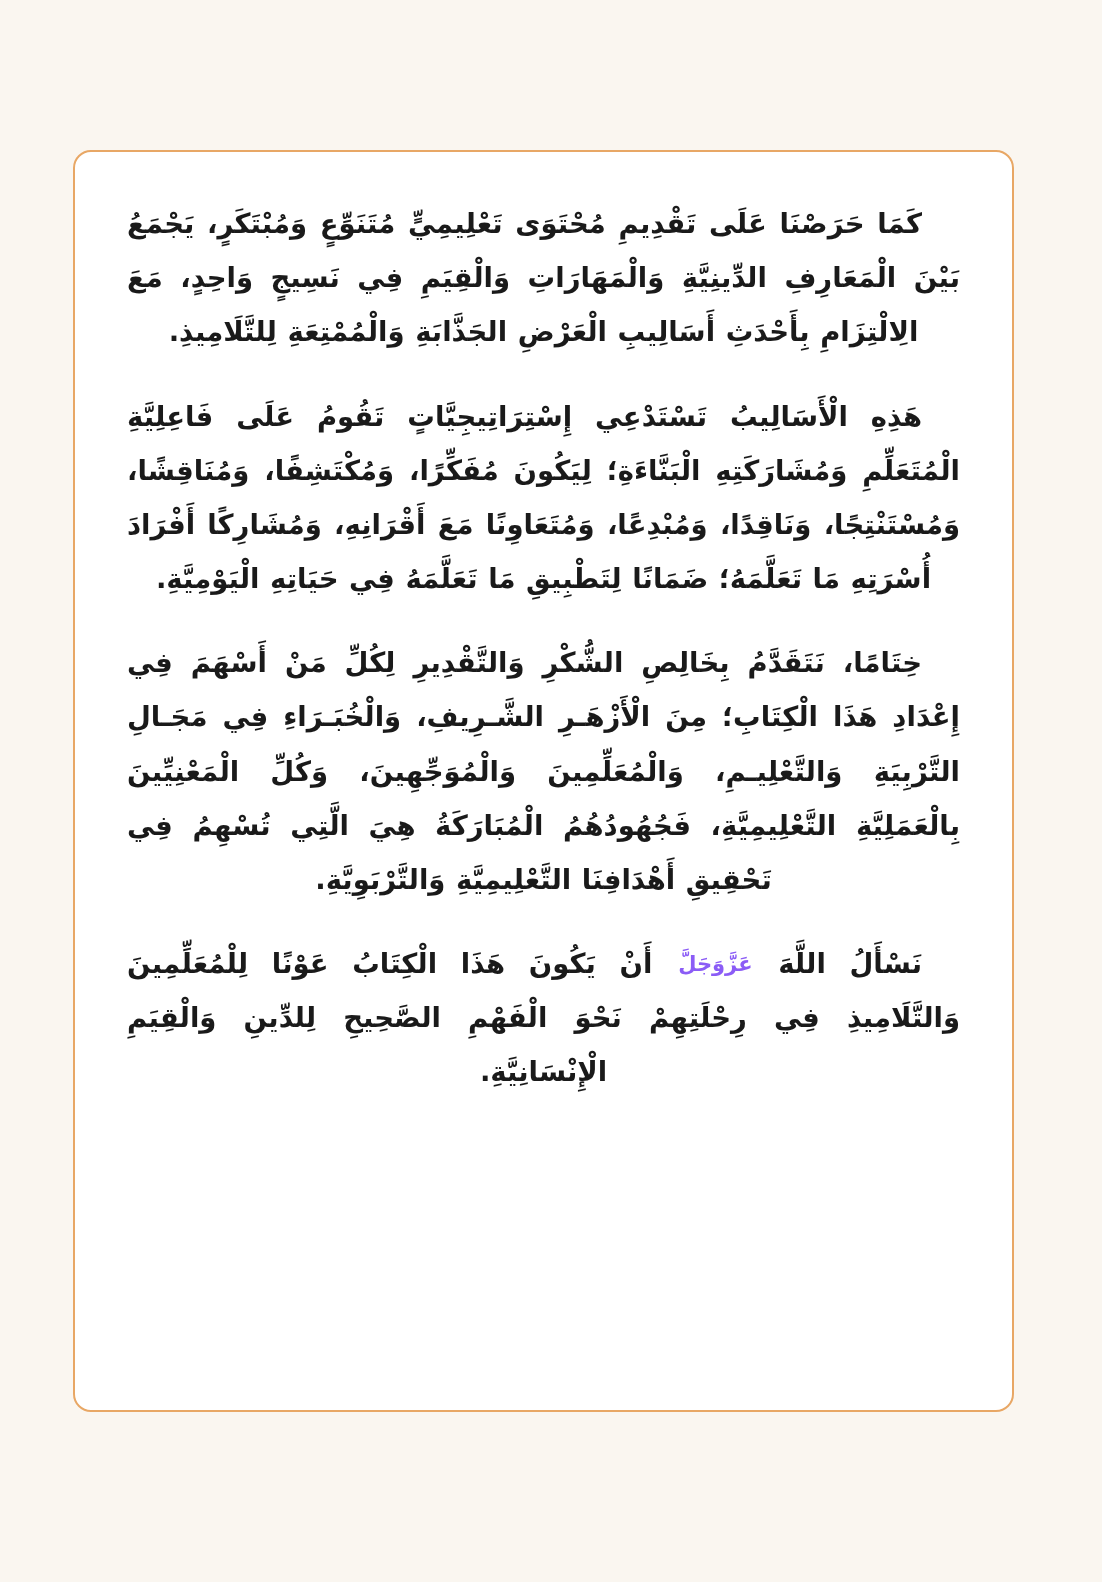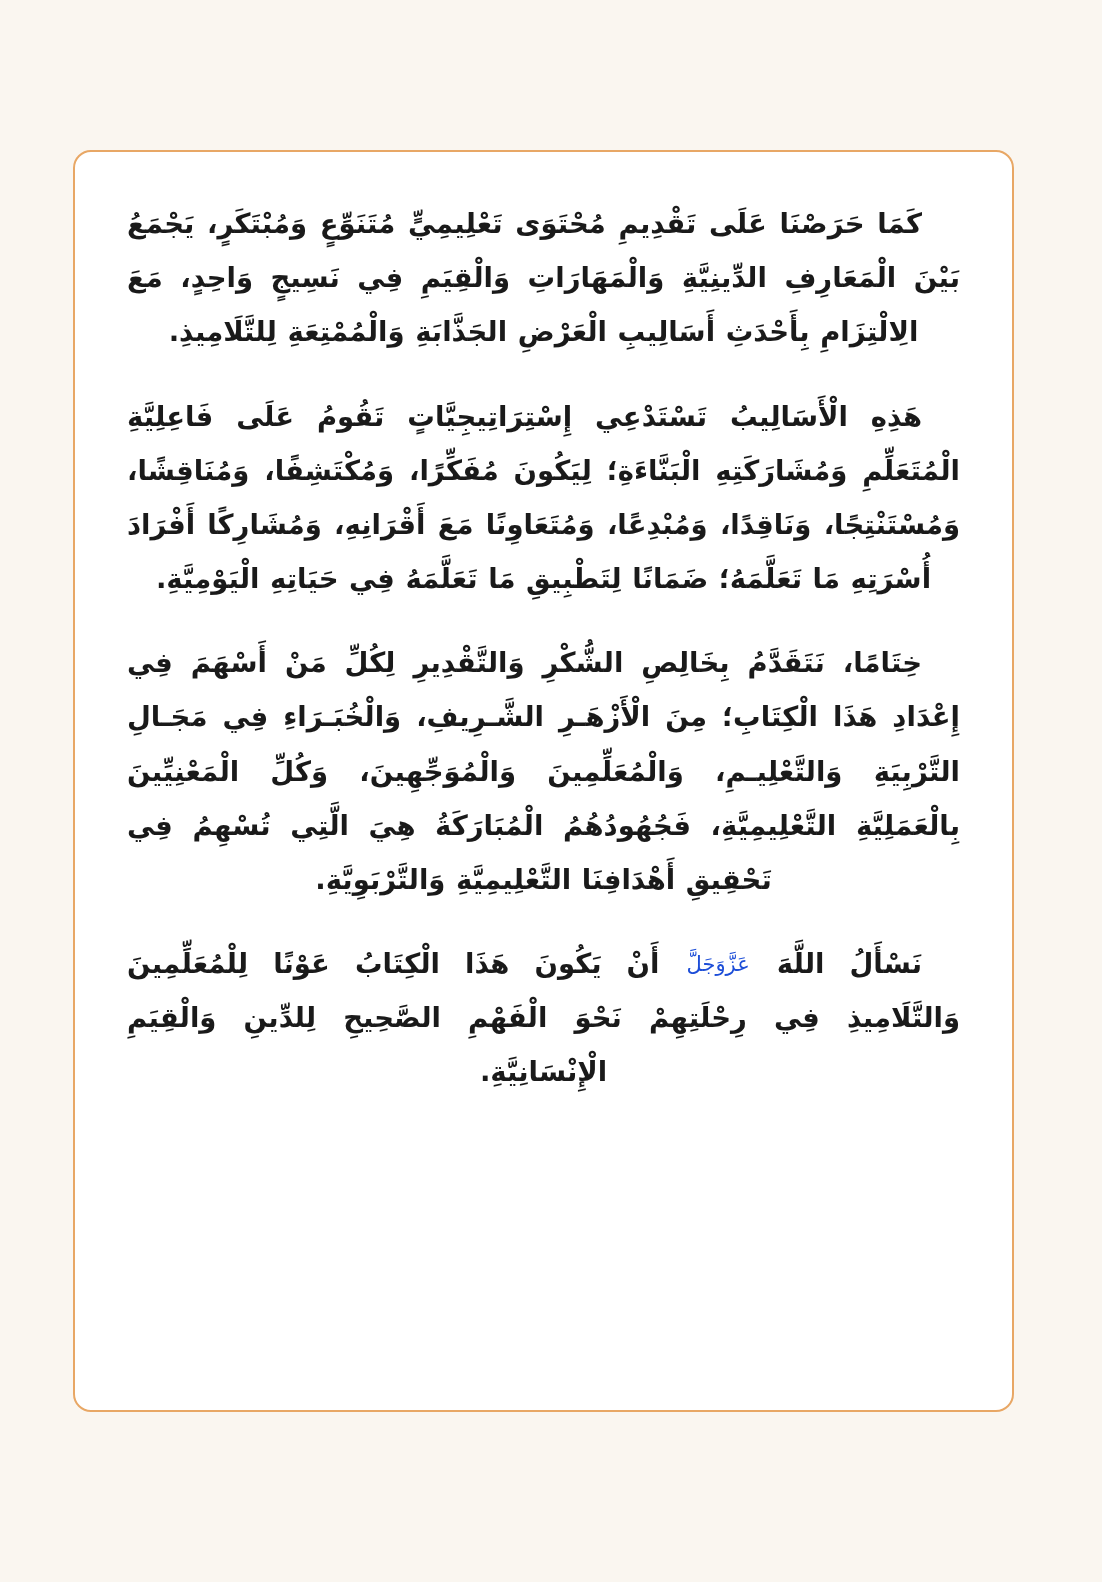--- a/index.html
+++ b/index.html
@@ -46,25 +46,25 @@
   }
   p.signature {
     margin: 34px 0 0 0;
     font-size: 28px;
     font-weight: 600;
     text-align: right;
     text-indent: 10px;
     line-height: 1.6;
   }
   .honorific {
-    color: #1d4ed8;
+    color: #8b5cf6;
     font-size: 21px;
     vertical-align: 2px;
     padding: 0 2px;
-    font-weight: 400;
+    font-weight: 700;
     letter-spacing: -1px;
     white-space: nowrap;
   }
 </style>
 </head>
 <body>
 
 <div class="page">
   <div class="content">
 

